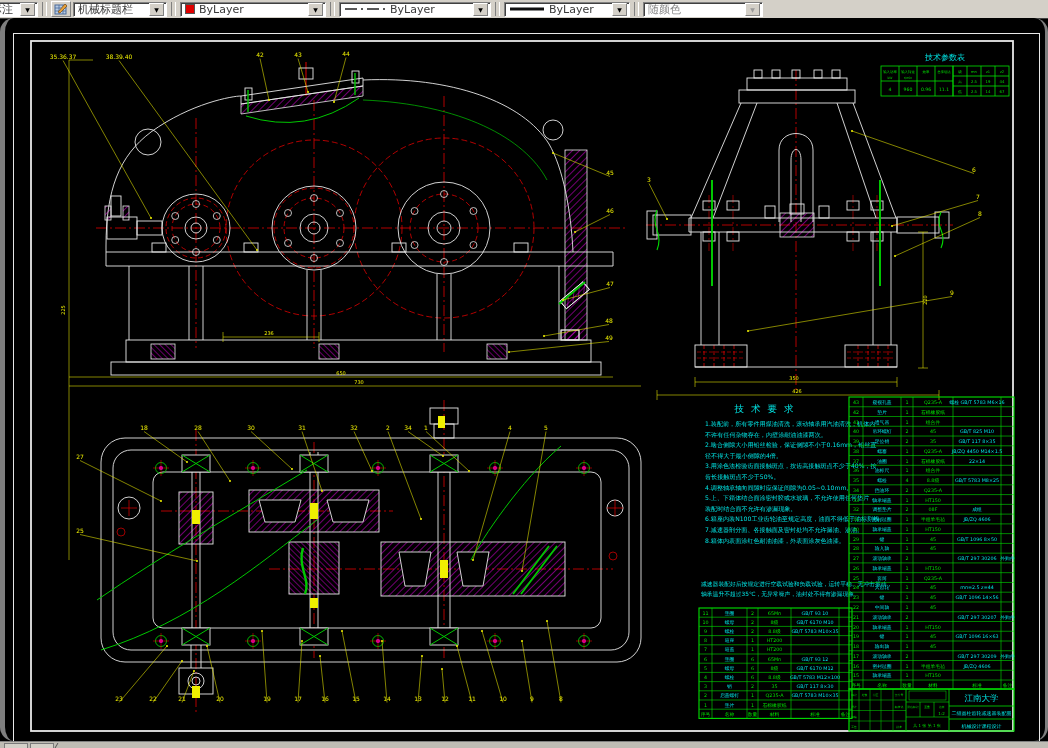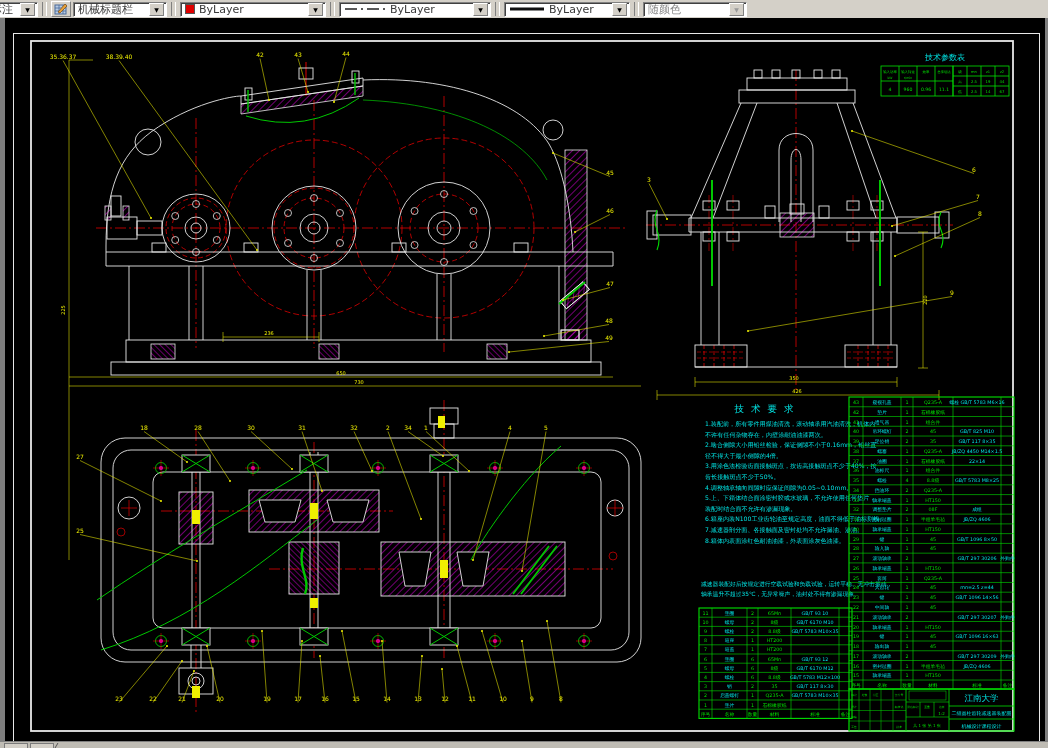--- a/index.html
+++ b/index.html
@@ -17,21 +17,21 @@
   .arrow{width:13px;height:11px;background:#d4d0c8;border:1px solid #808080;border-top-color:#fff;border-left-color:#fff;
          font-size:6px;line-height:11px;text-align:center;color:#000;margin-left:3px;flex:none;}
   .combo.disabled .ct{color:#8a8a8a;}
   .combo.disabled .arrow{color:#9a9a9a;}
   .swatch{width:8px;height:8px;background:#e00000;border:1px solid #555;margin-right:4px;flex:none;}
   .tbtn{width:20px;height:16px;background:#d4d0c8;border:1px solid #fff;border-right-color:#808080;
         border-bottom-color:#808080;padding:0;display:flex;align-items:center;justify-content:center;}
   .lt-glyph,.lw-glyph{flex:none;margin-right:4px;}
   
   .canvas{position:absolute;top:18px;left:0;width:1048px;height:723px;background:#000;
-          border-left:5px solid #7e7e7e;border-right:3px solid #7e7e7e;box-sizing:border-box;}
+          border-left:5px solid #7e7e7e;border-right:3px solid #7e7e7e;box-sizing:border-box;border-radius:14px;}
   .canvas svg{display:block;}
   
   .statusbar{position:absolute;left:0;bottom:0;width:1048px;height:7px;background:#bfbcb4;
              border-top:1px solid #808080;display:flex;align-items:flex-end;gap:2px;padding-left:4px;box-sizing:border-box;}
   .tabnub{width:22px;height:4px;background:#d4d0c8;border:1px solid #7a7a7a;border-bottom:none;}
   .tabslash{width:8px;height:5px;border-left:1px solid #555;transform:skewX(-30deg);}
 </style>
 </head>
 <body>
 
@@ -70,21 +70,21 @@
     </div>
     <span class="sep"></span>
     <div class="combo" style="width:126px;">
       <svg class="lw-glyph" width="36" height="6">
         <line x1="1" y1="3" x2="35" y2="3" stroke="#111" stroke-width="3"></line>
       </svg>
       <span class="ct">ByLayer</span>
       <span class="arrow">▼</span>
     </div>
     <span class="sep"></span>
-    <div class="combo disabled" style="width:104px;">
+    <div class="combo disabled" style="width:120px;">
       <span class="ct">随颜色</span>
       <span class="arrow">▼</span>
     </div>
   </div>
 
   <div class="canvas">
   <svg id="cad" width="1040" height="723" viewBox="4 18 1040 723">
     <defs>
       <pattern id="hm" width="5" height="5" patternUnits="userSpaceOnUse" patternTransform="rotate(45)">
         <line x1="0" y1="0" x2="0" y2="5" stroke="#e800e8" stroke-width="1"></line>

